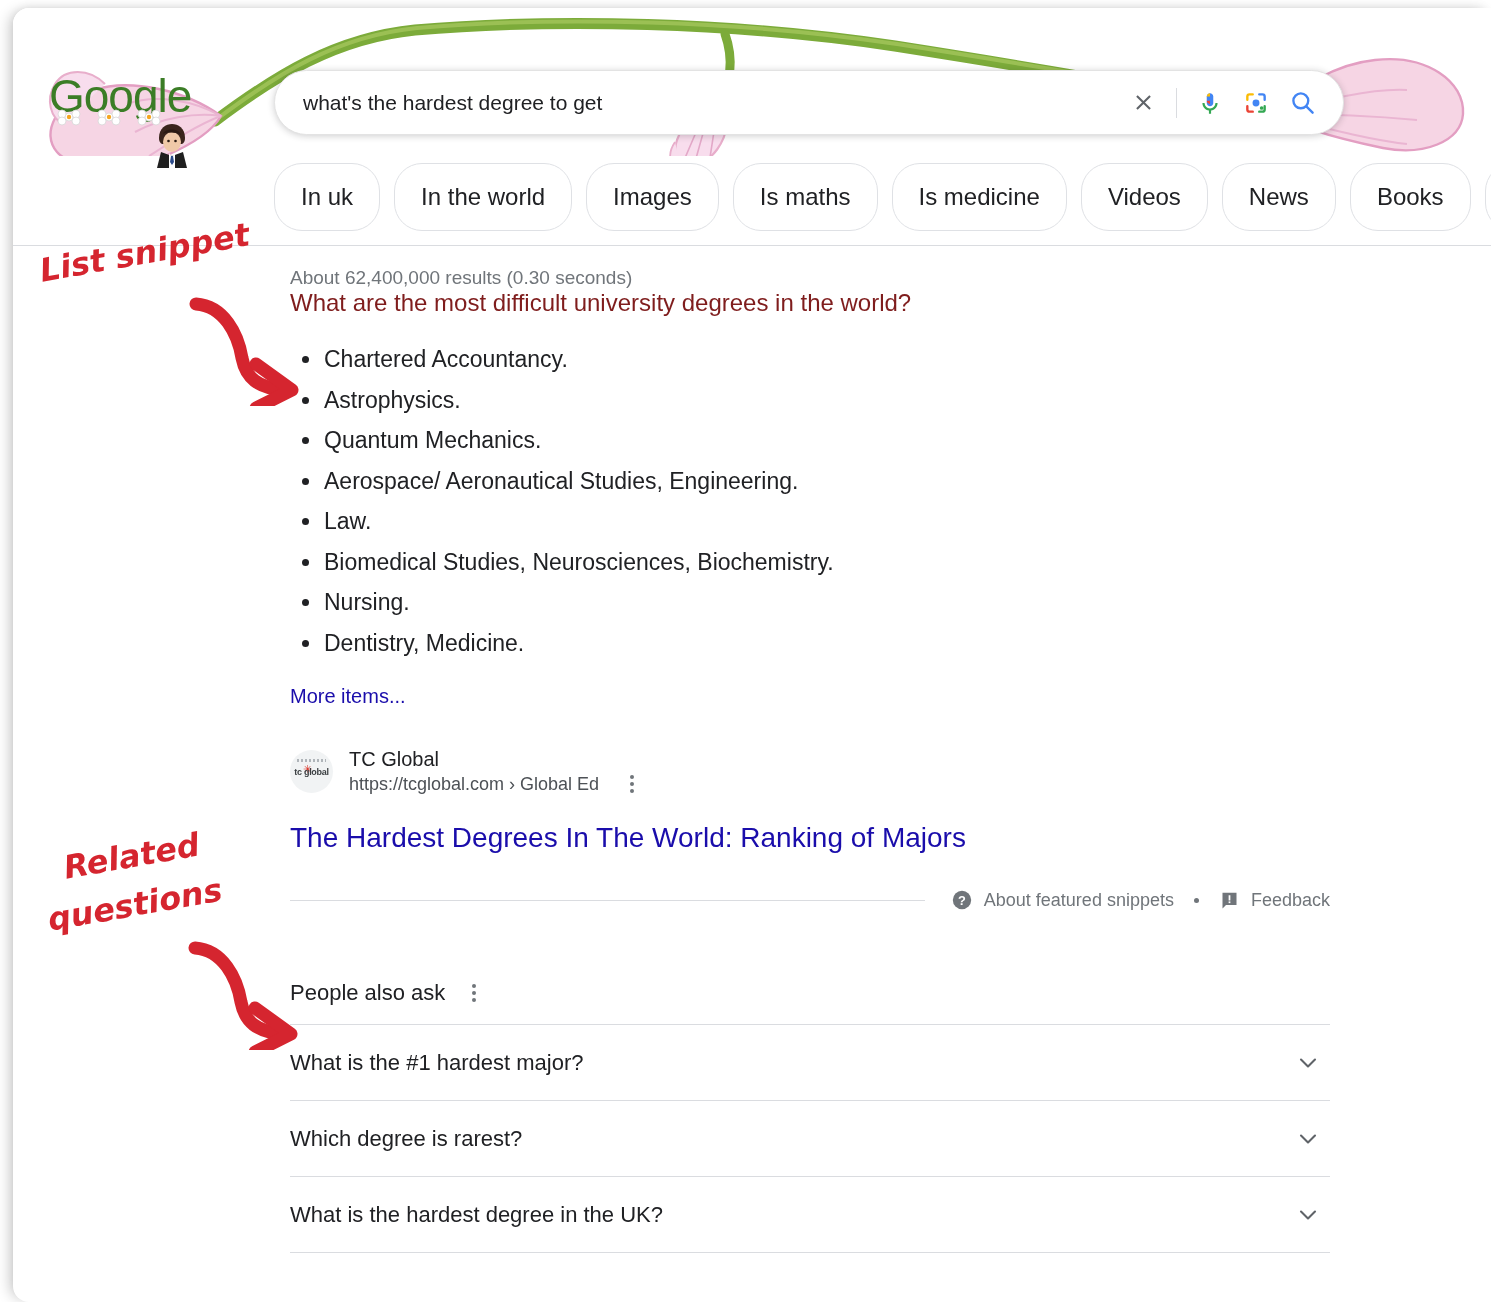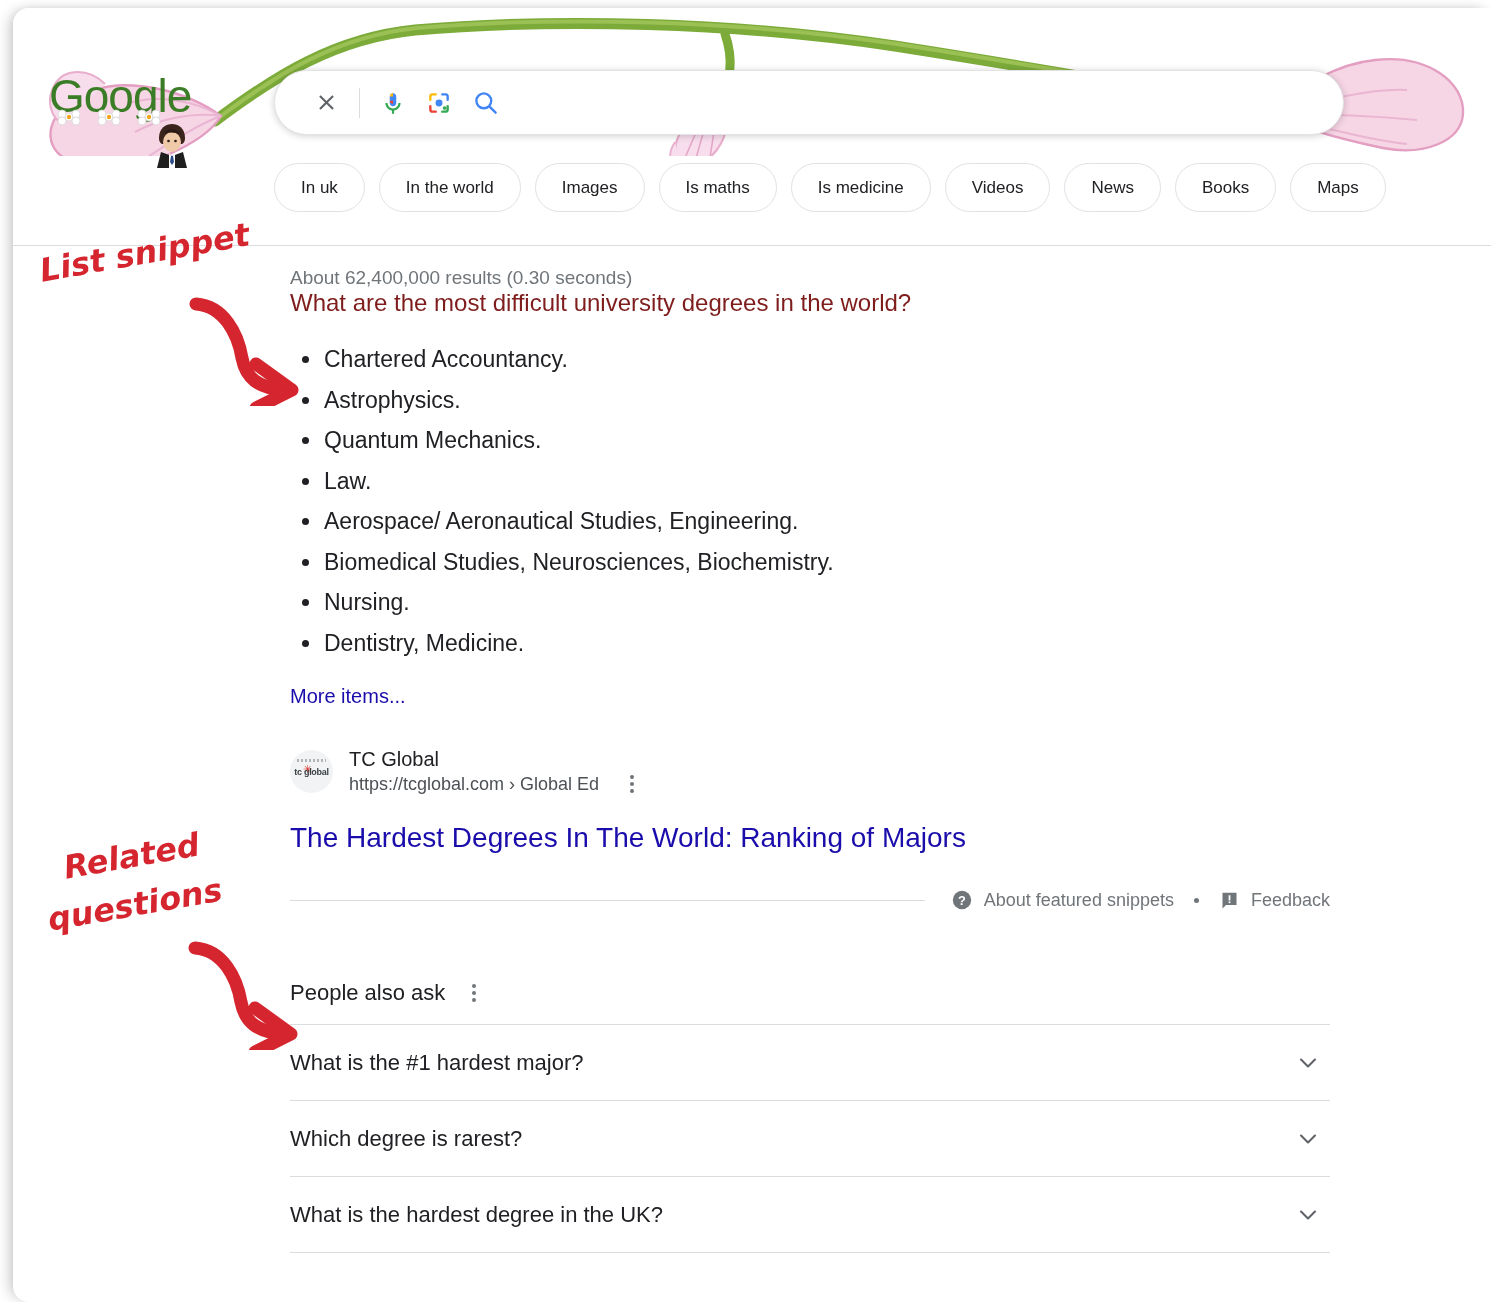--- a/index.html
+++ b/index.html
@@ -109,28 +109,28 @@
 
   
   .chips {
     position: absolute;
     left: 261px; top: 155px;
     display: flex;
     gap: 14px;
     align-items: center;
   }
   .chip {
-    height: 49px;
+    height: 68px;
     padding: 0 26px;
     border: 1px solid #dfe1e5;
     border-radius: 28px;
     background: #fff;
     color: #202124;
     font-family: "Liberation Sans", sans-serif;
-    font-size: 17px;
+    font-size: 24px;
     display: flex; align-items: center; justify-content: center;
     cursor: pointer;
     white-space: nowrap;
   }
 
   
   .main {
     position: absolute;
     left: 0; top: 238px;
     width: 100%;
@@ -376,20 +376,21 @@
         </g>
         <g fill="#f5a623">
           <circle cx="12" cy="11" r="2.2"></circle>
               <circle cx="52" cy="11" r="2.2"></circle>
               <circle cx="92" cy="11" r="2.2"></circle>
         </g>
       </svg>
     </div>
 
     <div class="searchbar">
+      <input class="search-input" type="text" value="what's the hardest degree to get" style="">
       <button class="sb-btn">
         <svg width="25" height="25" viewBox="0 0 24 24">
           <path d="M19 6.4L17.6 5 12 10.6 6.4 5 5 6.4 10.6 12 5 17.6 6.4 19 12 13.4 17.6 19 19 17.6 13.4 12z" fill="#5f6368"></path>
         </svg>
       </button>
       <div class="sb-divider"></div>
       <button class="sb-btn">
         <svg width="26" height="26" viewBox="0 0 24 24">
           <path d="M12 15c1.66 0 3-1.34 3-3V6c0-1.66-1.34-3-3-3S9 4.34 9 6v6c0 1.66 1.34 3 3 3z" fill="#4285f4"></path>
           <path d="M11 18.92V22h2v-3.08c3.39-.49 6-3.39 6-6.92h-2c0 2.76-2.24 5-5 5s-5-2.24-5-5H5c0 3.53 2.61 6.43 6 6.92z" fill="#34a853"></path>
@@ -435,22 +436,22 @@
 
      <div class="result-stats">About 62,400,000 results (0.30 seconds)</div>
 
      <div>
        <div class="snippet-heading">What are the most difficult university degrees in the world?</div>
 
        <ul class="snippet-list">
          <li>Chartered Accountancy.</li>
          <li>Astrophysics.</li>
          <li>Quantum Mechanics.</li>
+         <li>Aerospace/ Aeronautical Studies, Engineering.</li>
          <li>Law.</li>
-         <li>Aerospace/ Aeronautical Studies, Engineering.</li>
          <li>Biomedical Studies, Neurosciences, Biochemistry.</li>
          <li>Nursing.</li>
          <li>Dentistry, Medicine.</li>
        </ul>
 
        <a class="more-items">More items...</a>
 
        <div class="source">
          <div class="favicon">
            <div class="fav-top"></div>

